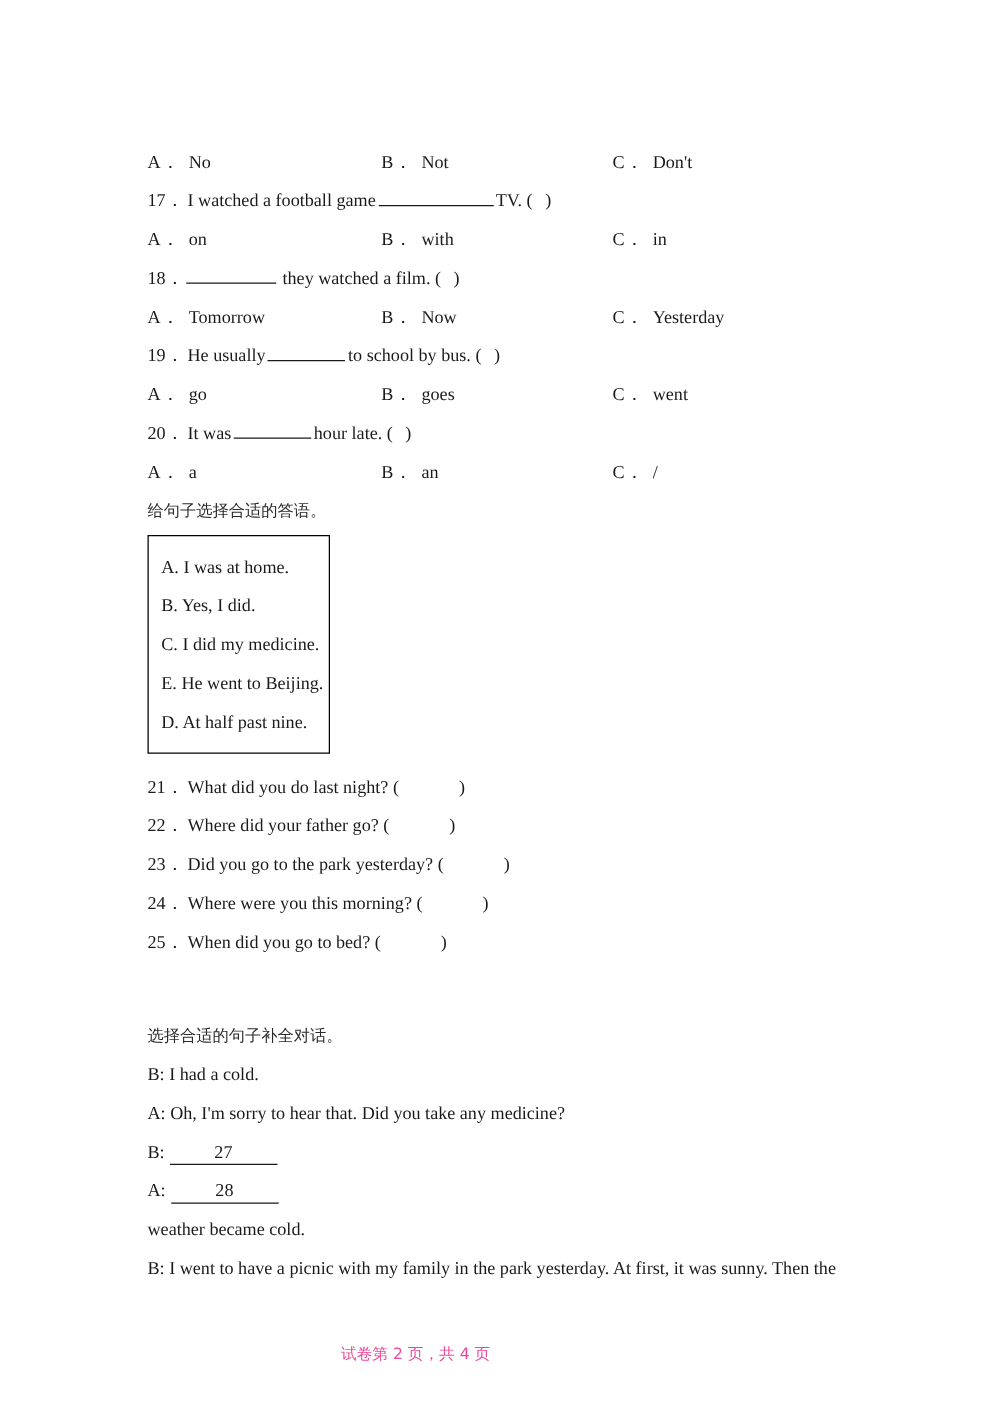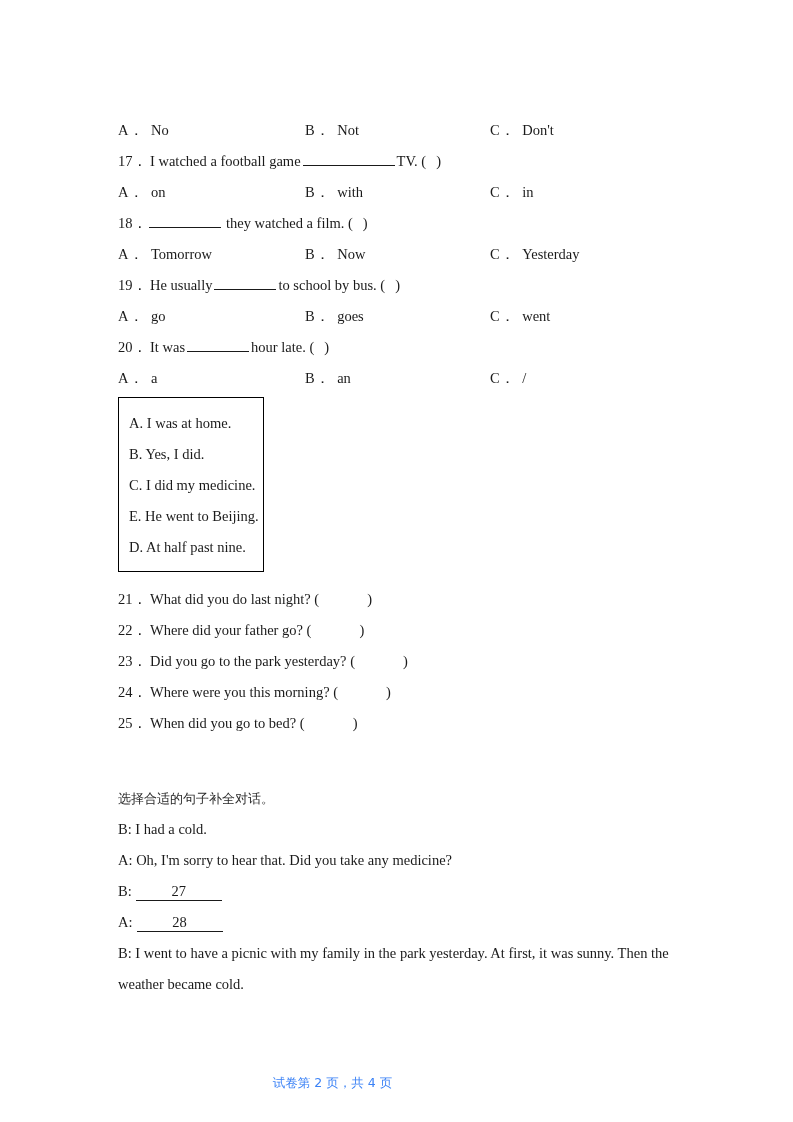--- a/index.html
+++ b/index.html
@@ -148,21 +148,21 @@
 
   
   .footer {
     position: absolute;
     left: 0;
     top: 1075px;
     width: 665px;
     text-align: center;
     font-size: 12.5px;
     font-family: "DejaVu Sans", "Liberation Sans", sans-serif;
-    color: #3b82f6;
+    color: #ec4899;
   }
 </style>
 </head>
 <body>
 
 <div class="page">
   <div class="content">
 
     <div class="opt-row">
       <span class="opt opt-a">
@@ -229,20 +229,21 @@
         <span class="opt-letter">A．</span><span class="opt-text">a</span>
       </span>
       <span class="opt opt-b">
         <span class="opt-letter">B．</span><span class="opt-text">an</span>
       </span>
       <span class="opt opt-c">
         <span class="opt-letter">C．</span><span class="opt-text">/</span>
       </span>
     </div>
 
+    <div class="cn-heading">给句子选择合适的答语。</div>
 
     <div class="answer-box">
       <div class="ab-item">A. I was at home.</div>
       <div class="ab-item">B. Yes, I did.</div>
       <div class="ab-item">C. I did my medicine.</div>
       <div class="ab-item">E. He went to Beijing.</div>
       <div class="ab-item">D. At half past nine.</div>
     </div>
 
     <div class="spacer-sm"></div>
@@ -273,19 +274,19 @@
     <div class="line">A: Oh, I'm sorry to hear that. Did you take any medicine?</div>
 
     <div class="line">
       <span>B:</span><span class="dlg-blank dlg-blank-short">27</span>
     </div>
 
     <div class="line">
       <span>A:</span><span class="dlg-blank dlg-blank-short">28</span>
     </div>
 
+    <div class="para-line">weather became cold.</div>
     <div class="para-line">B: I went to have a picnic with my family in the park yesterday. At first, it was sunny. Then the</div>
-    <div class="para-line">weather became cold.</div>
 
   </div>
 
   <div class="footer">试卷第 2 页，共 4 页</div>
 </div>
 
 </body></html>

